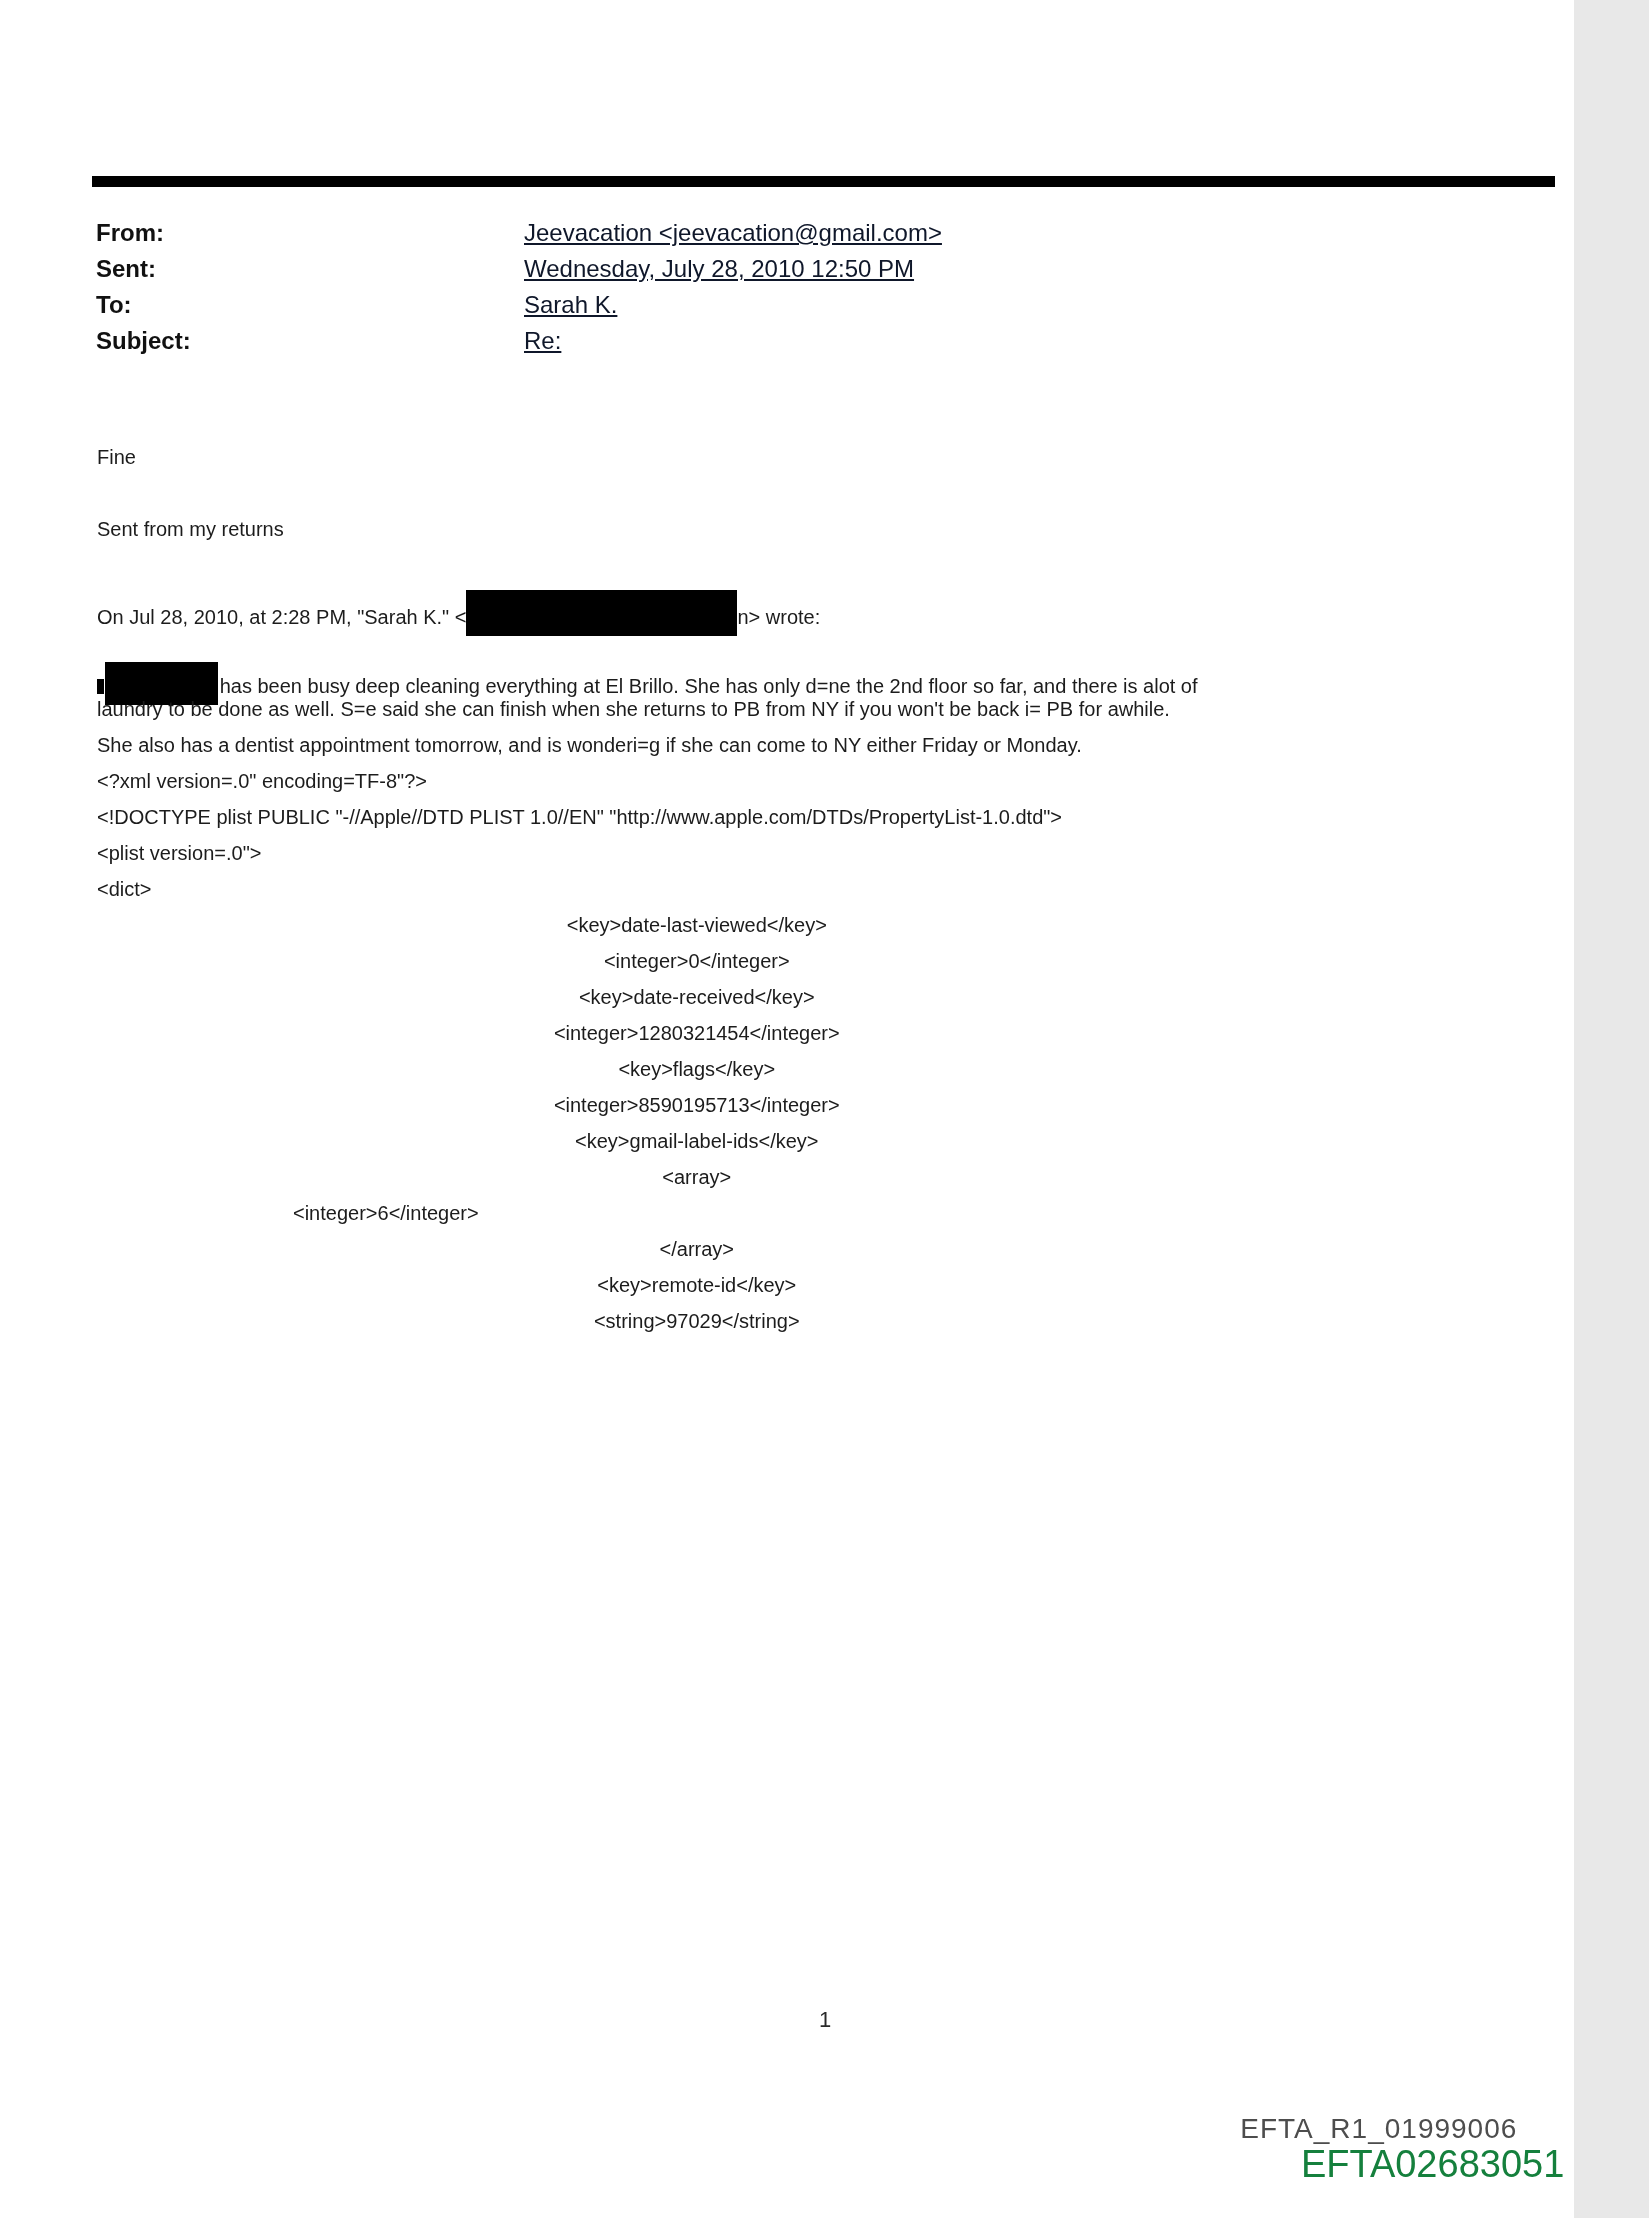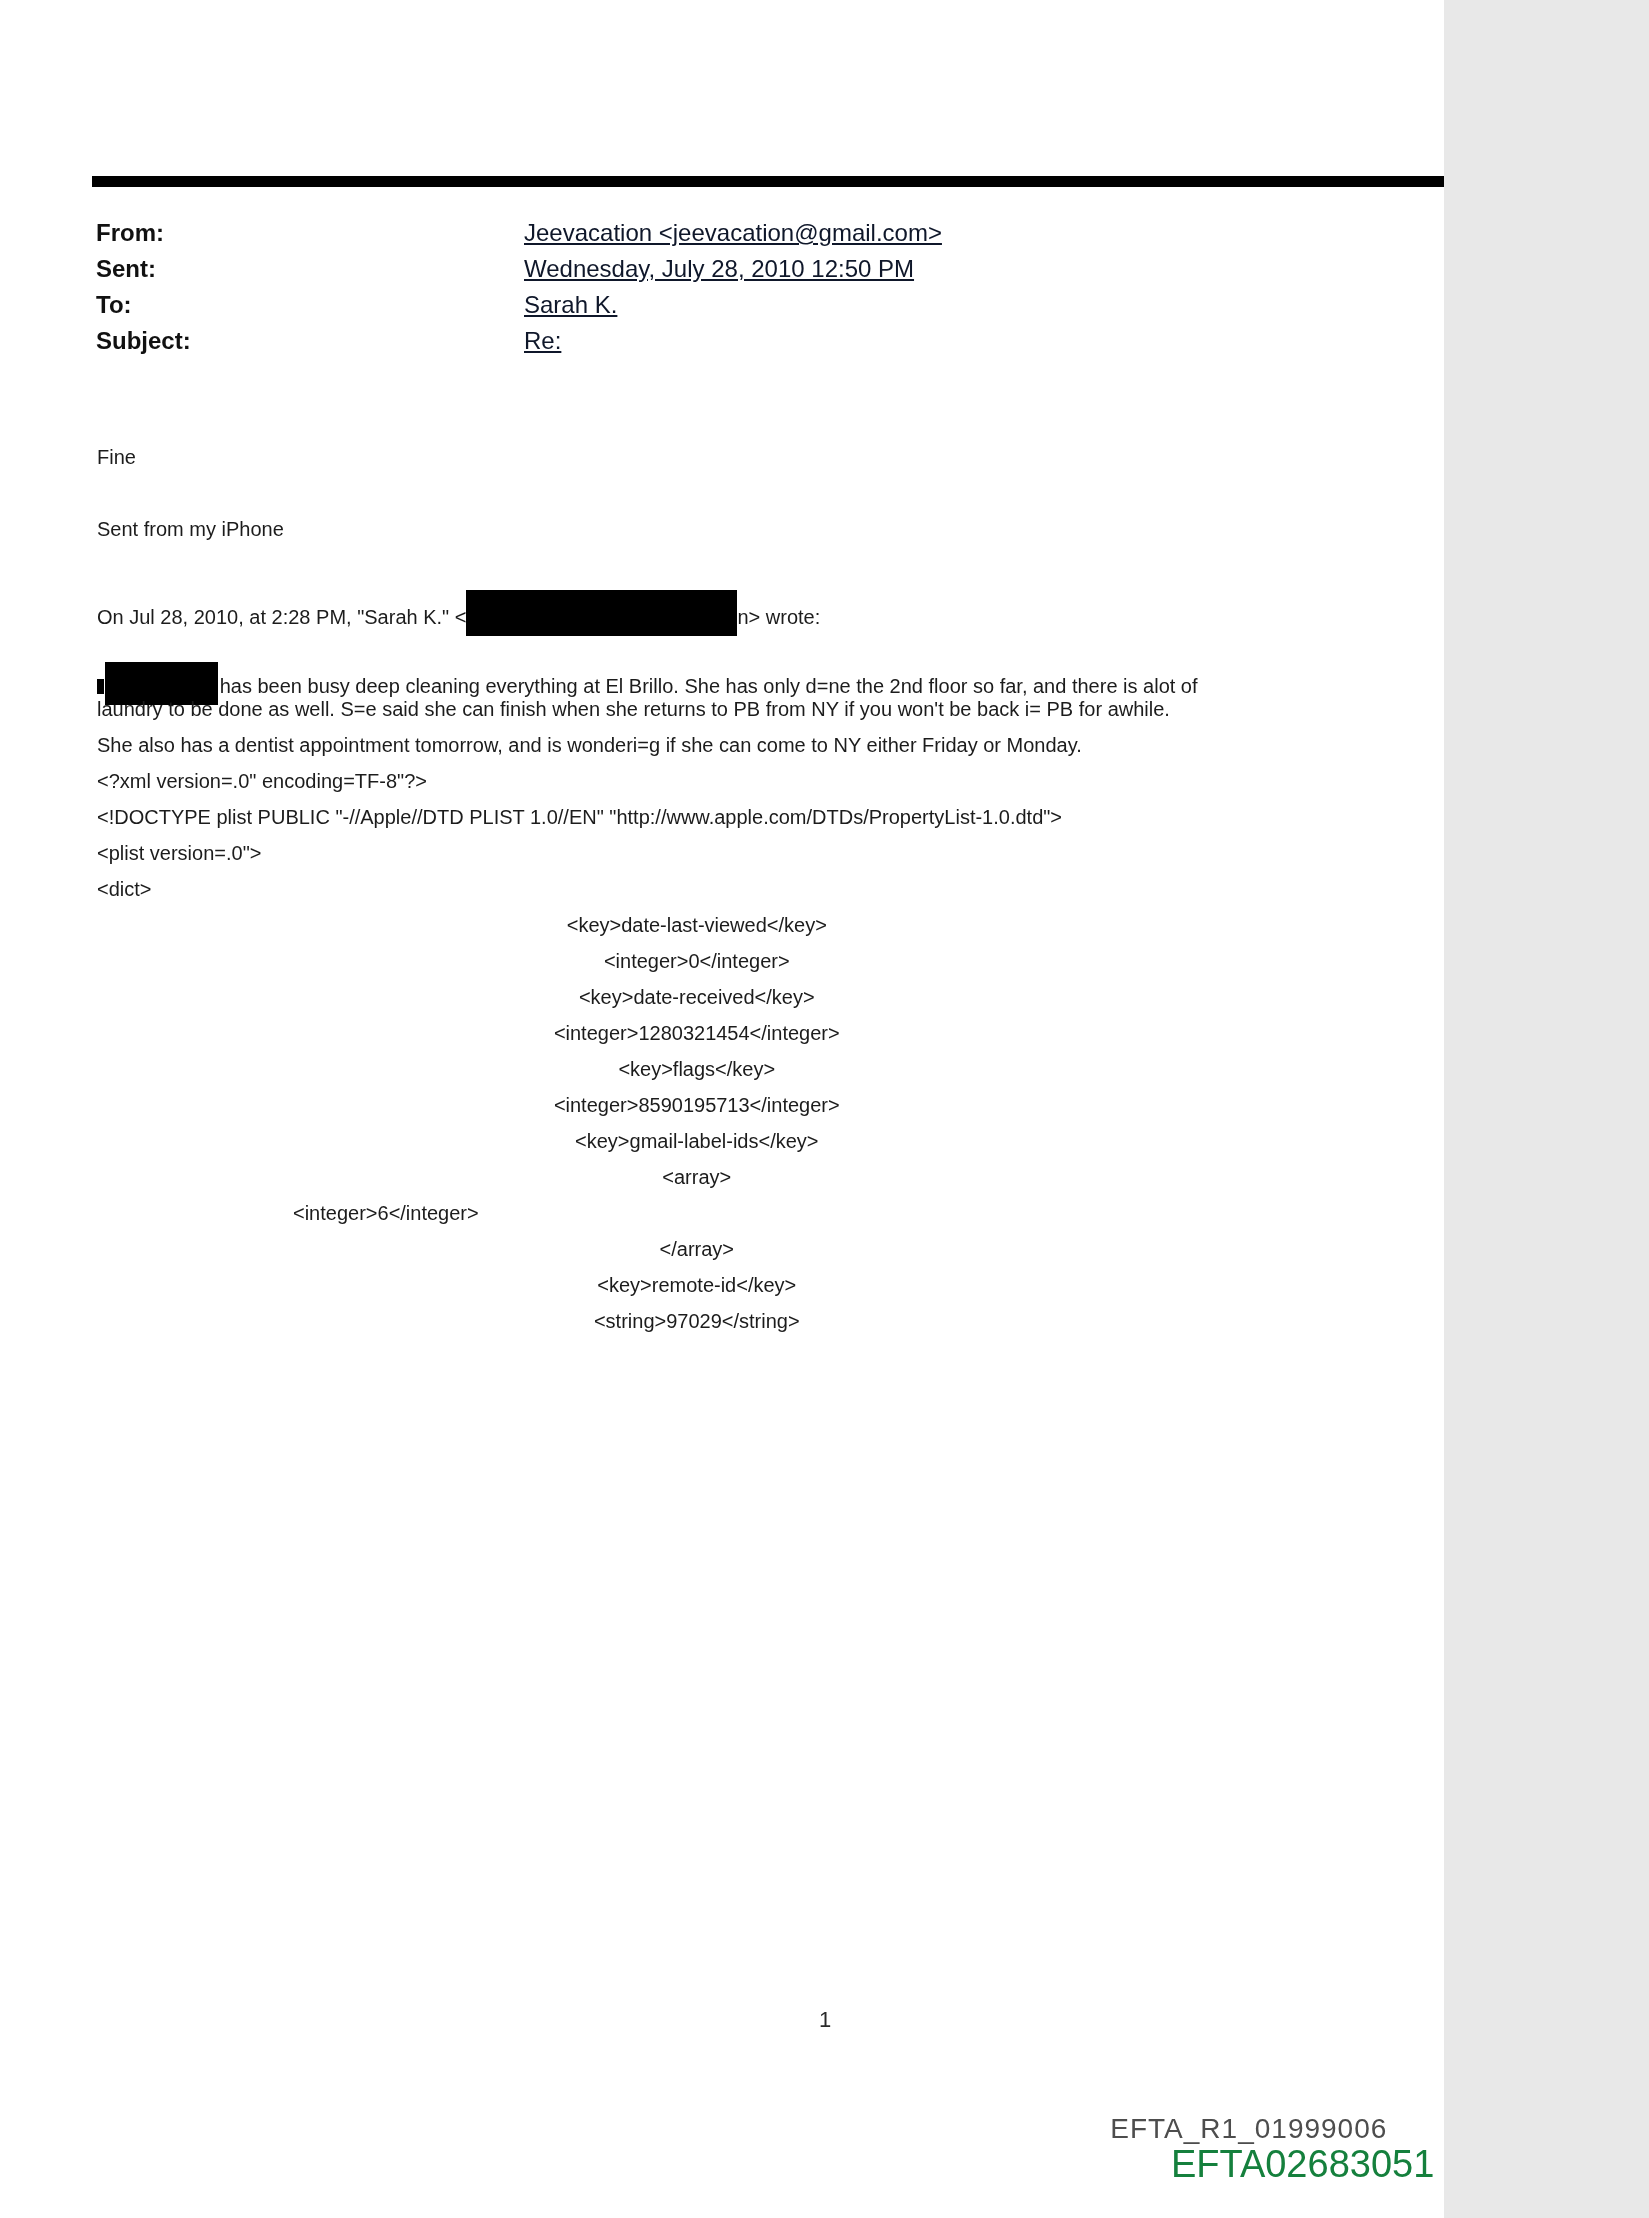--- a/index.html
+++ b/index.html
@@ -1,18 +1,18 @@
 <!DOCTYPE html>
 <html><head>
 <meta charset="utf-8">
 <style>
   html,body{margin:0;padding:0;background:#e8e8e8;}
   .page{
     position:relative;
-    width:1444px;height:2218px;
+    width:1574px;height:2218px;
     background:#ffffff;
     font-family:"Liberation Sans", sans-serif;
     color:#1c1c1c;
     overflow:hidden;
   }
   .top-rule{
     position:absolute;left:92px;top:176px;
     width:1463px;height:10.7px;background:#000;
   }
   .header-block{
@@ -76,21 +76,21 @@
     </div>
     <div class="header-row">
       <div class="header-label">Subject:</div>
       <div class="header-value">Re:</div>
     </div>
   </div>
 
   <div class="body-block">
     <div class="line">Fine</div>
     <div class="line"></div>
-    <div class="line">Sent from my iPhone</div>
+    <div class="line">Sent from my returns</div>
     <div class="line"></div>
     <div class="line"><span>On Jul 28, 2010, at 2:28 PM, "Sarah K." &lt;</span><span class="redaction redaction-quote"></span><span>n&gt; wrote:</span></div>
     <div class="line"></div>
     <div class="line"><span class="redaction-fragment"></span><span class="redaction redaction-name"></span><span>has been busy deep cleaning everything at El Brillo. She has only d=ne the 2nd floor so far, and there is alot of</span></div>
     <div class="line">laundry to be done as well. S=e said she can finish when she returns to PB from NY if you won't be back i= PB for awhile.</div>
     <div class="line">She also has a dentist appointment tomorrow, and is wonderi=g if she can come to NY either Friday or Monday.</div>
 
     <div class="line indent-0">&lt;?xml version=.0" encoding=TF-8"?&gt;</div>
     <div class="line indent-0">&lt;!DOCTYPE plist PUBLIC "-//Apple//DTD PLIST 1.0//EN" "http://www.apple.com/DTDs/PropertyList-1.0.dtd"&gt;</div>
     <div class="line indent-0">&lt;plist version=.0"&gt;</div>

